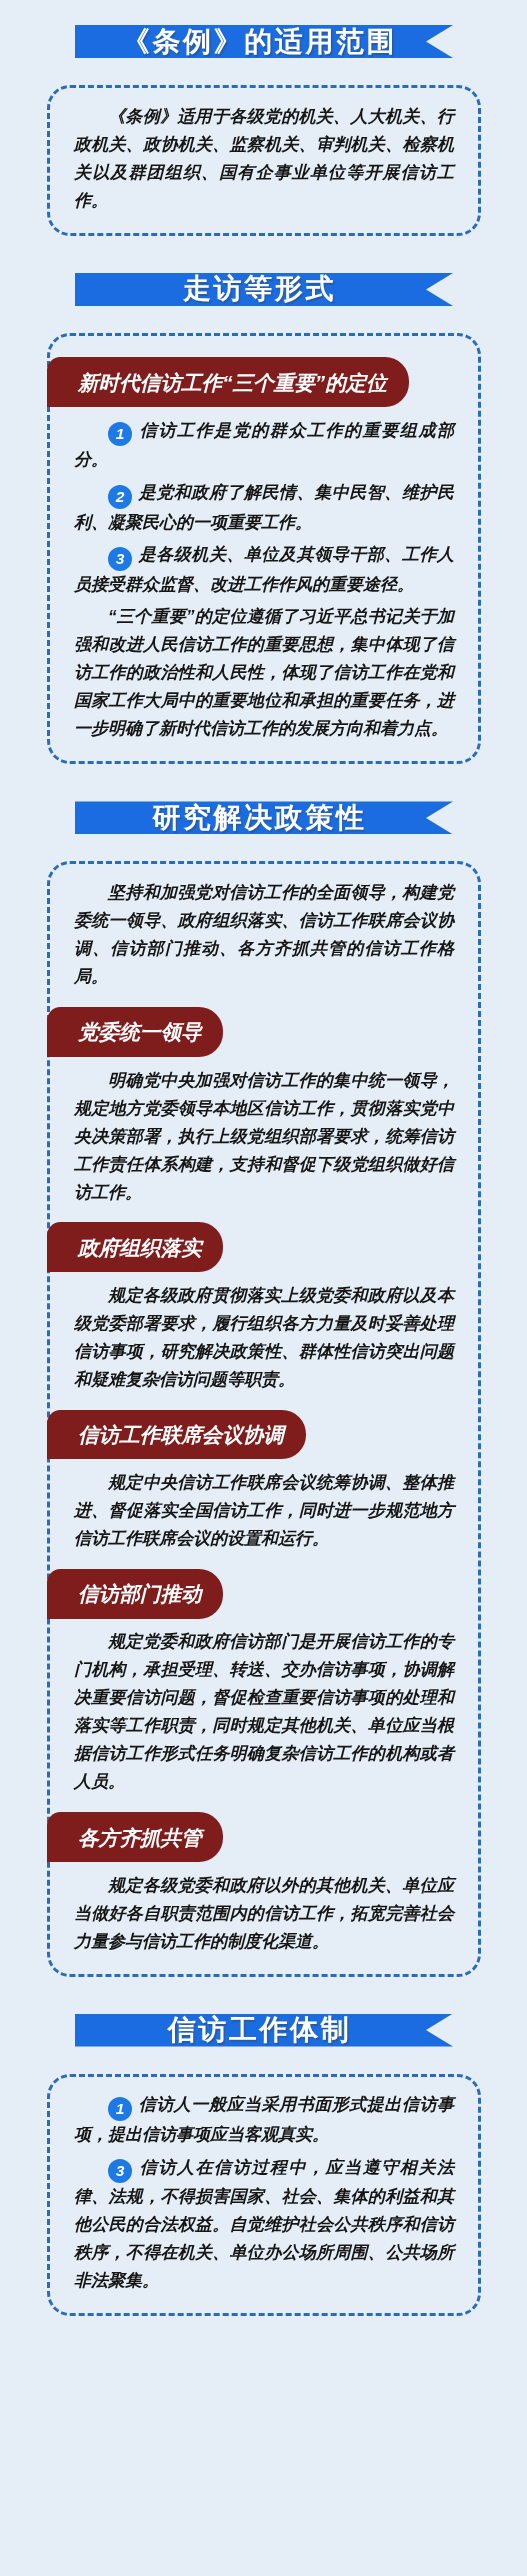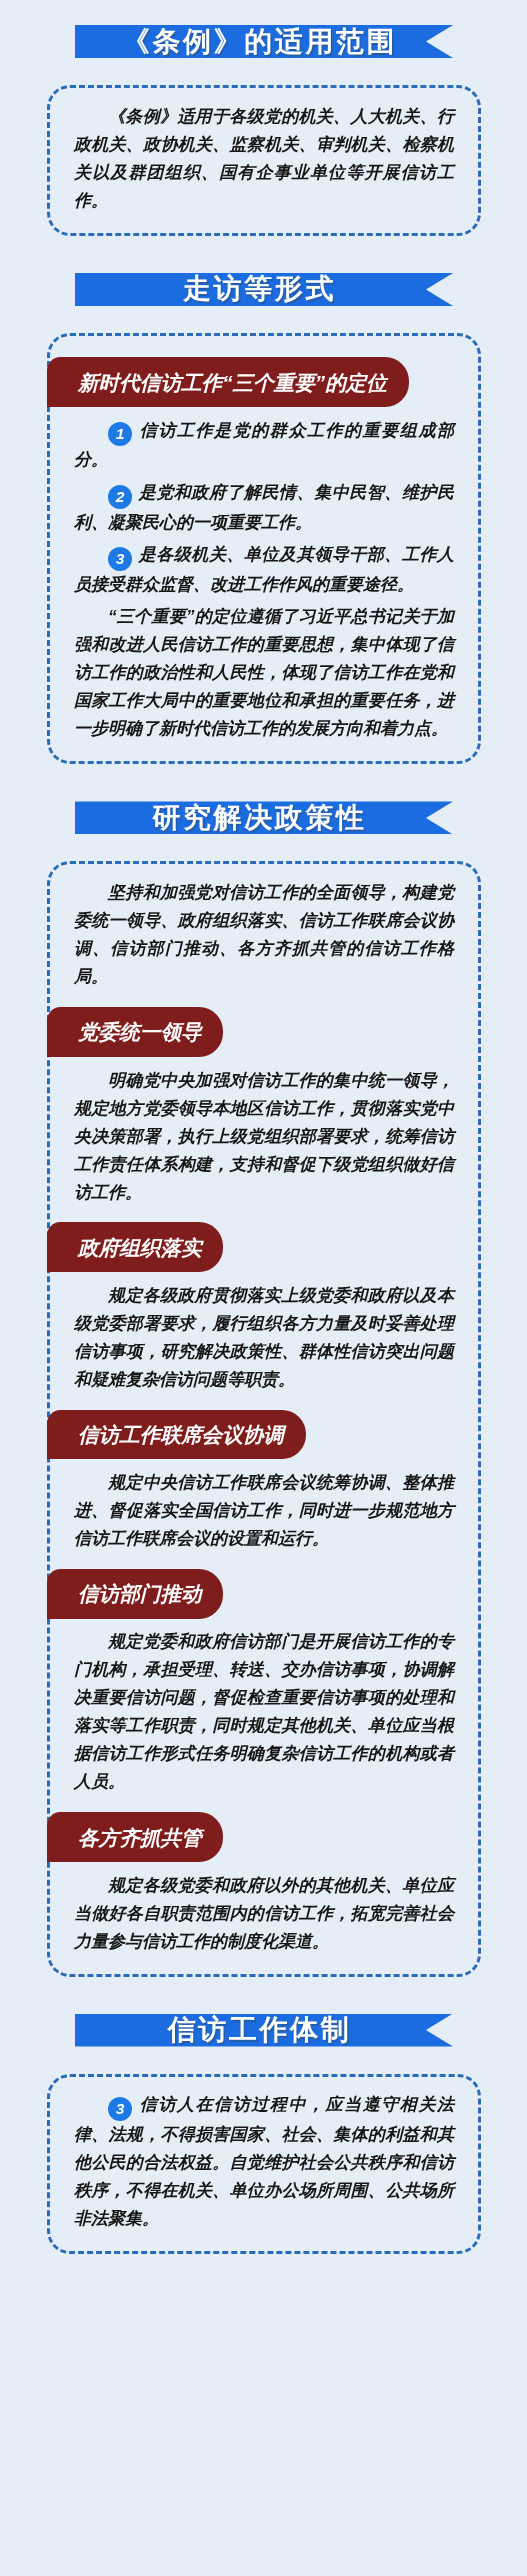--- a/index.html
+++ b/index.html
@@ -107,16 +107,17 @@
     </div>
     <div class="box"><div class="tag">新时代信访工作“三个重要”的定位</div><p class="para"><span class="num-badge">1</span><span>信访工作是党的群众工作的重要组成部分。</span></p><p class="para"><span class="num-badge">2</span><span>是党和政府了解民情、集中民智、维护民利、凝聚民心的一项重要工作。</span></p><p class="para"><span class="num-badge">3</span><span>是各级机关、单位及其领导干部、工作人员接受群众监督、改进工作作风的重要途径。</span></p><p class="para">“三个重要”的定位遵循了习近平总书记关于加强和改进人民信访工作的重要思想，集中体现了信访工作的政治性和人民性，体现了信访工作在党和国家工作大局中的重要地位和承担的重要任务，进一步明确了新时代信访工作的发展方向和着力点。</p></div>
     <div class="ribbon">
       <span class="ribbon-label">研究解决政策性</span>
     </div>
     <div class="box"><p class="para">坚持和加强党对信访工作的全面领导，构建党委统一领导、政府组织落实、信访工作联席会议协调、信访部门推动、各方齐抓共管的信访工作格局。</p><div class="tag">党委统一领导</div><p class="para">明确党中央加强对信访工作的集中统一领导，规定地方党委领导本地区信访工作，贯彻落实党中央决策部署，执行上级党组织部署要求，统筹信访工作责任体系构建，支持和督促下级党组织做好信访工作。</p><div class="tag">政府组织落实</div><p class="para">规定各级政府贯彻落实上级党委和政府以及本级党委部署要求，履行组织各方力量及时妥善处理信访事项，研究解决政策性、群体性信访突出问题和疑难复杂信访问题等职责。</p><div class="tag">信访工作联席会议协调</div><p class="para">规定中央信访工作联席会议统筹协调、整体推进、督促落实全国信访工作，同时进一步规范地方信访工作联席会议的设置和运行。</p><div class="tag">信访部门推动</div><p class="para">规定党委和政府信访部门是开展信访工作的专门机构，承担受理、转送、交办信访事项，协调解决重要信访问题，督促检查重要信访事项的处理和落实等工作职责，同时规定其他机关、单位应当根据信访工作形式任务明确复杂信访工作的机构或者人员。</p><div class="tag">各方齐抓共管</div><p class="para">规定各级党委和政府以外的其他机关、单位应当做好各自职责范围内的信访工作，拓宽完善社会力量参与信访工作的制度化渠道。</p></div>
     <div class="ribbon">
       <span class="ribbon-label">信访工作体制</span>
     </div>
     <div class="box">
+      <p class="para"><span class="num-badge">1</span><span>信访人一般应当采用书面形式提出信访事项，提出信访事项应当客观真实。</span></p>
       <p class="para"><span class="num-badge">3</span><span>信访人在信访过程中，应当遵守相关法律、法规，不得损害国家、社会、集体的利益和其他公民的合法权益。自觉维护社会公共秩序和信访秩序，不得在机关、单位办公场所周围、公共场所非法聚集。</span></p>
     </div>
   </main>
 
 
 </body></html>

